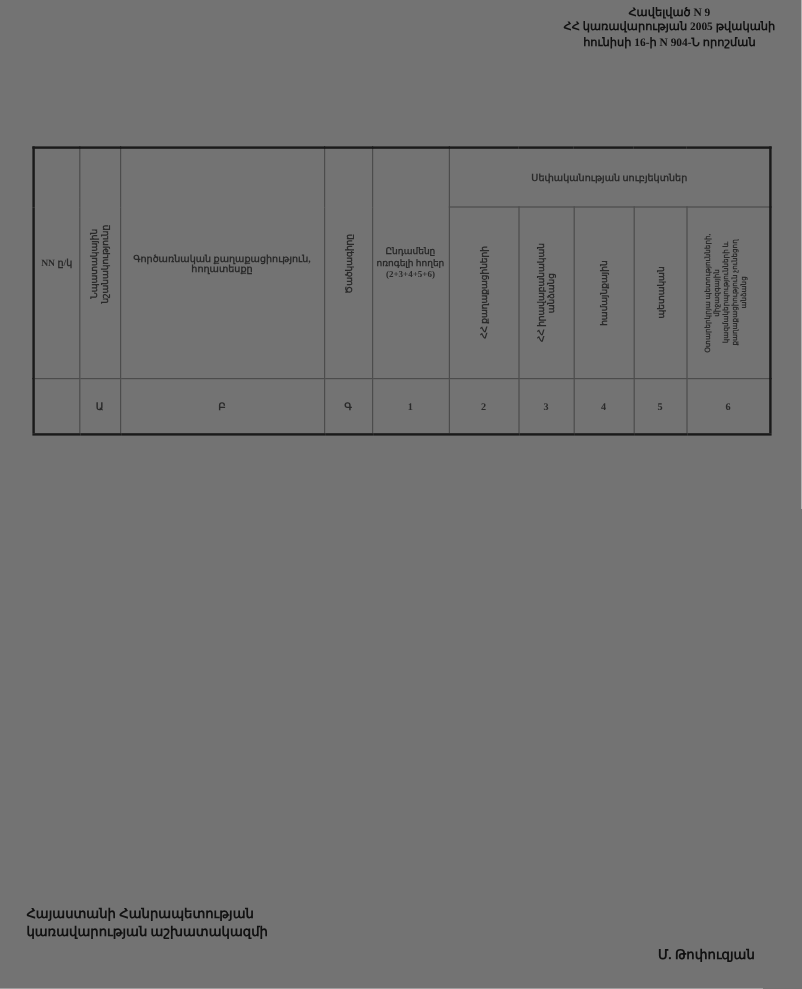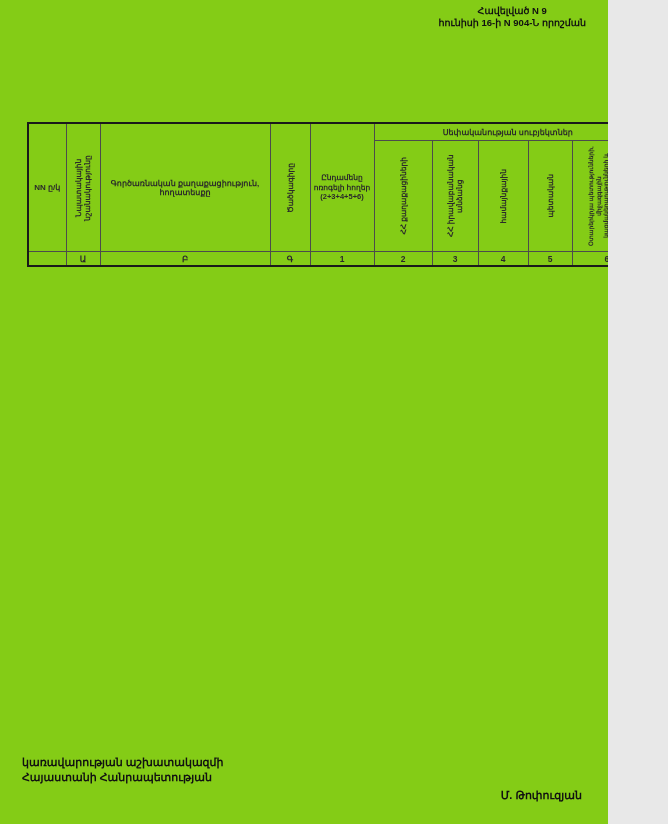--- a/index.html
+++ b/index.html
@@ -1,18 +1,18 @@
 <!DOCTYPE html>
 <html><head>
 <meta charset="utf-8">
 <style>
   html,body{margin:0;padding:0;background:#e8e8e8;}
   .page{
-    position:relative;width:608px;height:824px;background:#84cc16;
-    font-family:Liberation Sans, sans-serif;color:#1c1c1c;overflow:hidden;
+    position:relative;width:668px;height:824px;background:#737373;
+    font-family:Liberation Serif, serif;color:#1c1c1c;overflow:hidden;
     box-sizing:border-box;
   }
   
   .appendix{
     position:absolute;top:5px;right:22px;text-align:center;
     font-weight:bold;font-size:9.5px;line-height:1.3;color:#111;
   }
   
   .title{
     position:absolute;top:66px;left:0;width:100%;text-align:center;
@@ -22,51 +22,52 @@
   
   table.report{
     position:absolute;top:122px;left:27px;width:614px;
     border-collapse:collapse;table-layout:fixed;
     border:2px solid #1a1a1a;
   }
   col.c-num{width:38px;}col.c-cat{width:34px;}col.c-name{width:170px;}
   col.c-code{width:40px;}col.c-total{width:64px;}col.c2{width:58px;}
   col.c3{width:46px;}col.c4{width:50px;}col.c5{width:44px;}col.c6{width:70px;}
   th,td{
-    border:1px solid #4c4c4c;padding:0 2px;margin:0;
+    border:1px solid #4c4c4c;padding:16px 2px;margin:0;
     font-size:8px;color:#242424;overflow:hidden;
   }
   thead th{font-weight:bold;text-align:center;vertical-align:middle;color:#2a2a2a;}
   tr.h1 th.group{height:16px;font-size:8px;border-bottom:1px solid #4c4c4c;}
   tr.h2 th{height:110px;}
   tr.letters th{height:13px;font-size:8.5px;font-weight:bold;border-bottom:2px solid #1a1a1a;}
   .vt{
     writing-mode:vertical-rl;transform:rotate(180deg);
     margin:0 auto;line-height:1.2;font-size:7.5px;font-weight:bold;
     max-height:118px;white-space:normal;
   }
   .vt.tiny{font-size:6px;line-height:1.25;}
   .hdr-total{font-size:7.5px;line-height:1.25;margin-left:37px;}
   
   .footer-left{
     position:absolute;left:22px;top:755px;
     font-weight:bold;font-size:11px;line-height:1.35;color:#111;
   }
   .signature{
-    position:absolute;right:26px;top:789px;
+    position:absolute;right:39px;top:789px;
     font-weight:bold;font-size:11px;color:#111;
   }
 </style>
 </head>
 <body>
 
 <div class="page">
 
   <div class="appendix">
     <div>Հավելված N 9</div>
+    <div>ՀՀ կառավարության 2005 թվականի</div>
     <div>հունիսի 16-ի N 904-Ն որոշման</div>
   </div>
 
 
   <table class="report">
     <colgroup>
       <col class="c-num">
         <col class="c-cat">
         <col class="c-name">
         <col class="c-code">
@@ -117,18 +118,18 @@
         <th>3</th>
         <th>4</th>
         <th>5</th>
         <th>6</th>
       </tr>
     </thead>
     <tbody id="table-body"></tbody>
   </table>
 
   <div class="footer-left">
+    <div>Հայաստանի Հանրապետության</div>
     <div>կառավարության աշխատակազմի</div>
-    <div>Հայաստանի Հանրապետության</div>
   </div>
   <div class="signature">Մ. Թոփուզյան</div>
 
 </div>
 
 </body></html>

